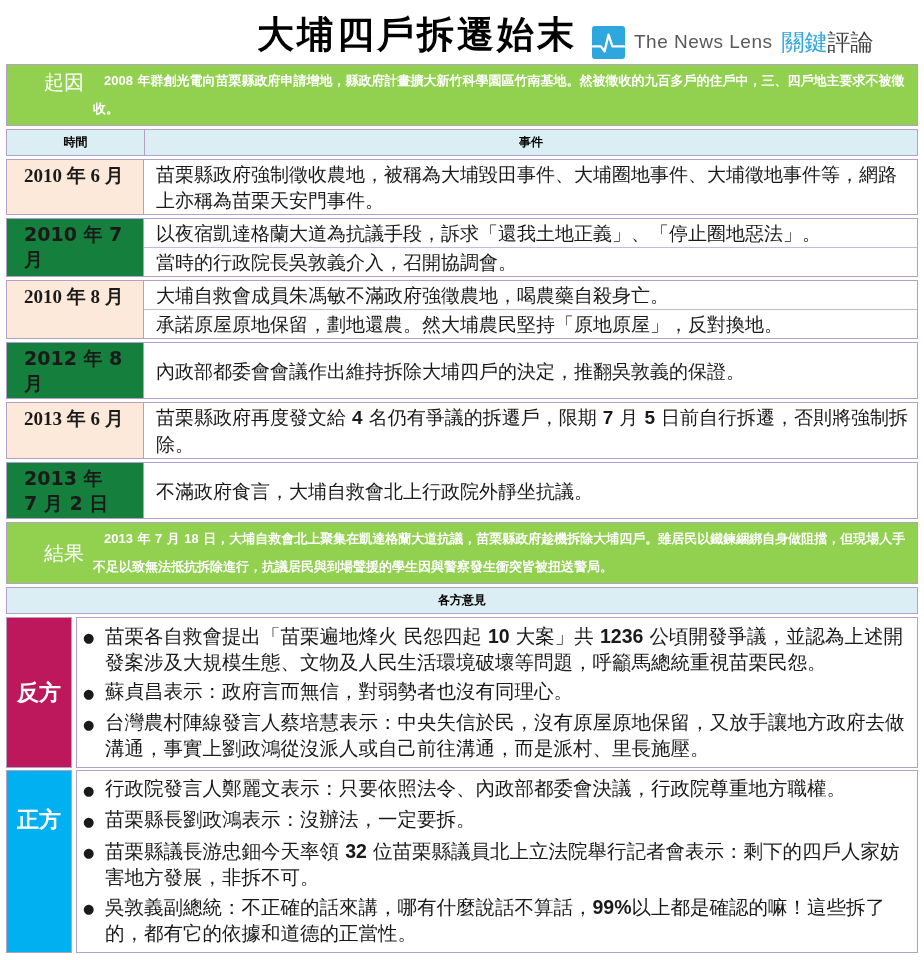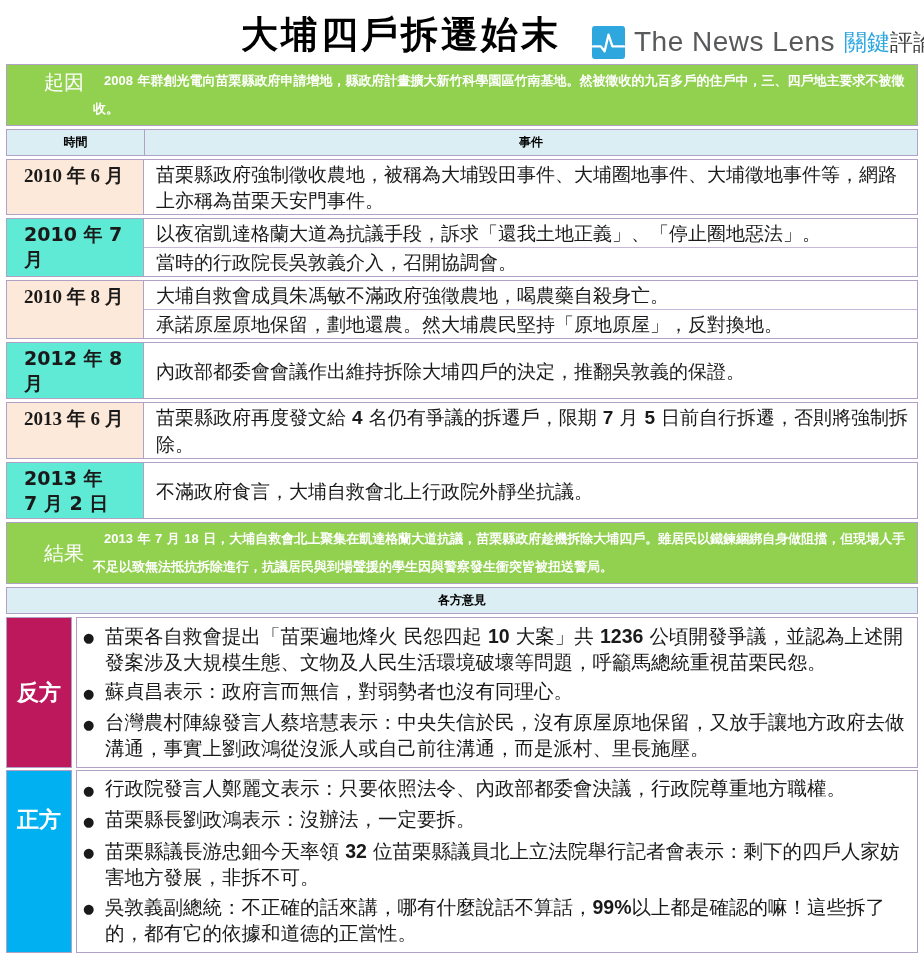--- a/index.html
+++ b/index.html
@@ -3,27 +3,27 @@
 <meta charset="utf-8">
 <style>
   html,body{margin:0;padding:0;}
   body{
     width:924px;height:960px;position:relative;background:#ffffff;
     font-family:"DejaVu Sans","Liberation Sans",sans-serif;
     color:#1a1a1a;font-size:19px;overflow:hidden;
   }
   
   .title{
-    position:absolute;top:10px;left:171px;width:460px;text-align:center;
+    position:absolute;top:10px;left:187px;width:460px;text-align:center;
     font-family:"DejaVu Serif","Liberation Serif",serif;
     font-size:37px;font-weight:bold;letter-spacing:3px;color:#000;
   }
   .logo{position:absolute;top:24px;left:592px;height:36px;display:flex;align-items:center;}
   .logo-icon{width:33px;height:33px;flex:none;}
-  .logo-en{margin-left:9px;font-family:"Liberation Sans",sans-serif;font-size:28px;color:#58595b;letter-spacing:0.5px;white-space:nowrap;}
+  .logo-en{margin-left:9px;font-family:"Liberation Sans",sans-serif;font-size:19px;color:#58595b;letter-spacing:0.5px;white-space:nowrap;}
   .logo-cjk{margin-left:9px;font-size:23px;white-space:nowrap;}
   .logo-cjk .b1{color:#2ea7df;}
   .logo-cjk .b2{color:#3f3f3f;}
   
   .sheet{position:absolute;left:6px;top:64px;width:912px;}
   .row{box-sizing:border-box;border:1.5px solid #b2a1c7;margin-bottom:3px;background:#fff;}
   
   .green{background:#92d050;color:#fff;display:flex;}
   .glabel{width:58px;flex:none;text-align:center;font-weight:normal;font-size:20px;padding-left:28px;}
   .glabel.top{padding-top:4px;}
@@ -31,21 +31,21 @@
   .gtext{flex:1;font-weight:bold;font-size:13px;line-height:28px;padding:2px 8px 2px 0;text-indent:11px;}
   
   .header-row{background:#daeef3;display:flex;height:27px;font-weight:bold;font-size:12px;color:#000;}
   .col-time{width:137px;flex:none;border-right:1.5px solid #b2a1c7;display:flex;align-items:center;justify-content:center;}
   .col-event{flex:1;display:flex;align-items:center;justify-content:center;}
   
   .trow{display:flex;}
   .tdate{width:137px;flex:none;border-right:1.5px solid #b2a1c7;box-sizing:border-box;
          font-weight:bold;font-size:19px;line-height:25px;padding:3px 0 2px 17px;}
   .tone-peach{background:#fde9d9;font-family:Liberation Serif, serif;}
-  .tone-lav{background:#5eead4;}
+  .tone-lav{background:#15803d;}
   .tevents{flex:1;display:flex;flex-direction:column;}
   .tevent{flex:1;display:flex;align-items:center;padding:1px 6px 1px 12px;line-height:26px;}
   .tevent + .tevent{border-top:1.5px solid #c7b9d9;}
   .row-result .gtext{line-height:28px;}
   
   .op{display:flex;margin-bottom:2px;}
   .oplabel{width:66px;flex:none;border:1.5px solid #b2a1c7;box-sizing:border-box;
            color:#fff;font-weight:bold;font-size:22px;display:flex;justify-content:center;}
   .op-con .oplabel{align-items:center;}
   .op-pro .oplabel{align-items:flex-start;padding-top:34px;}

